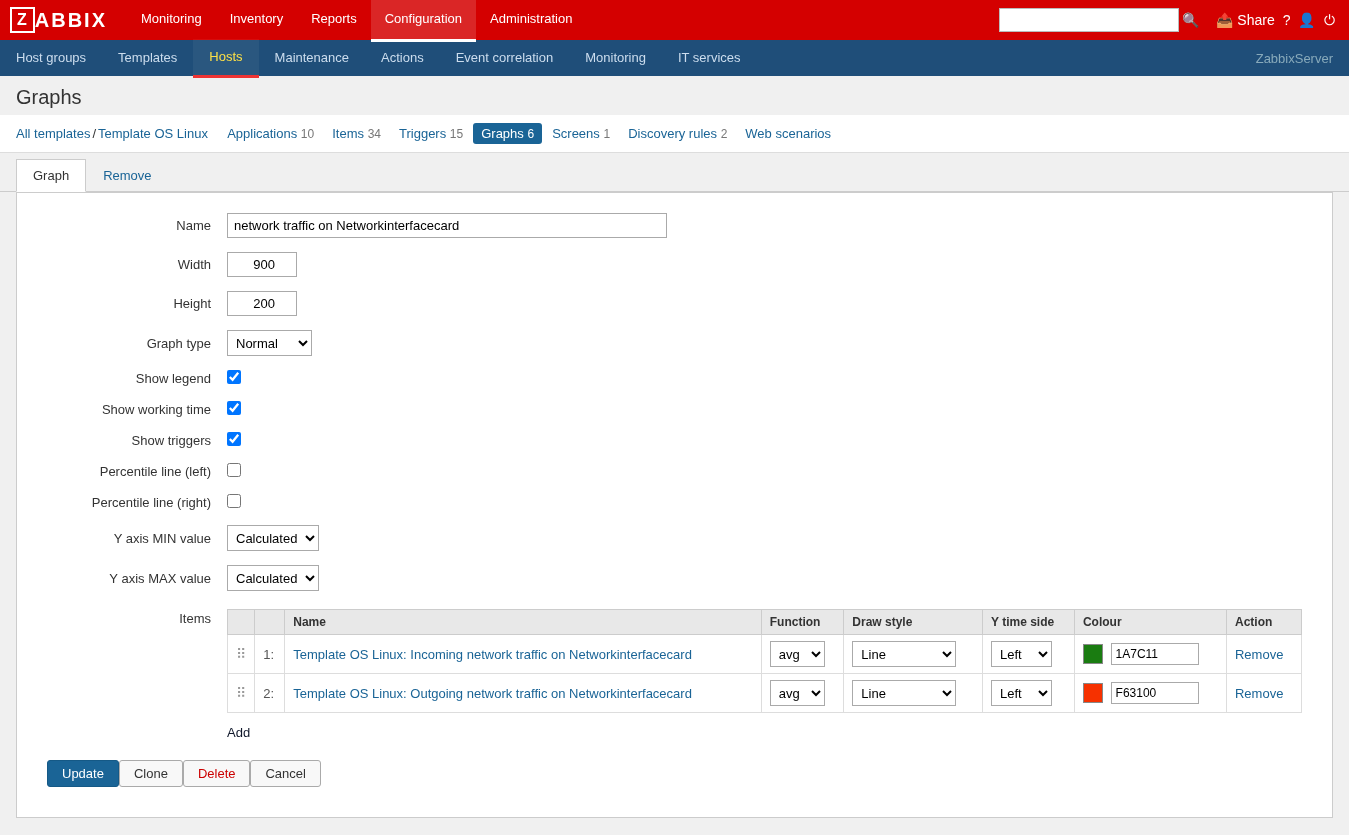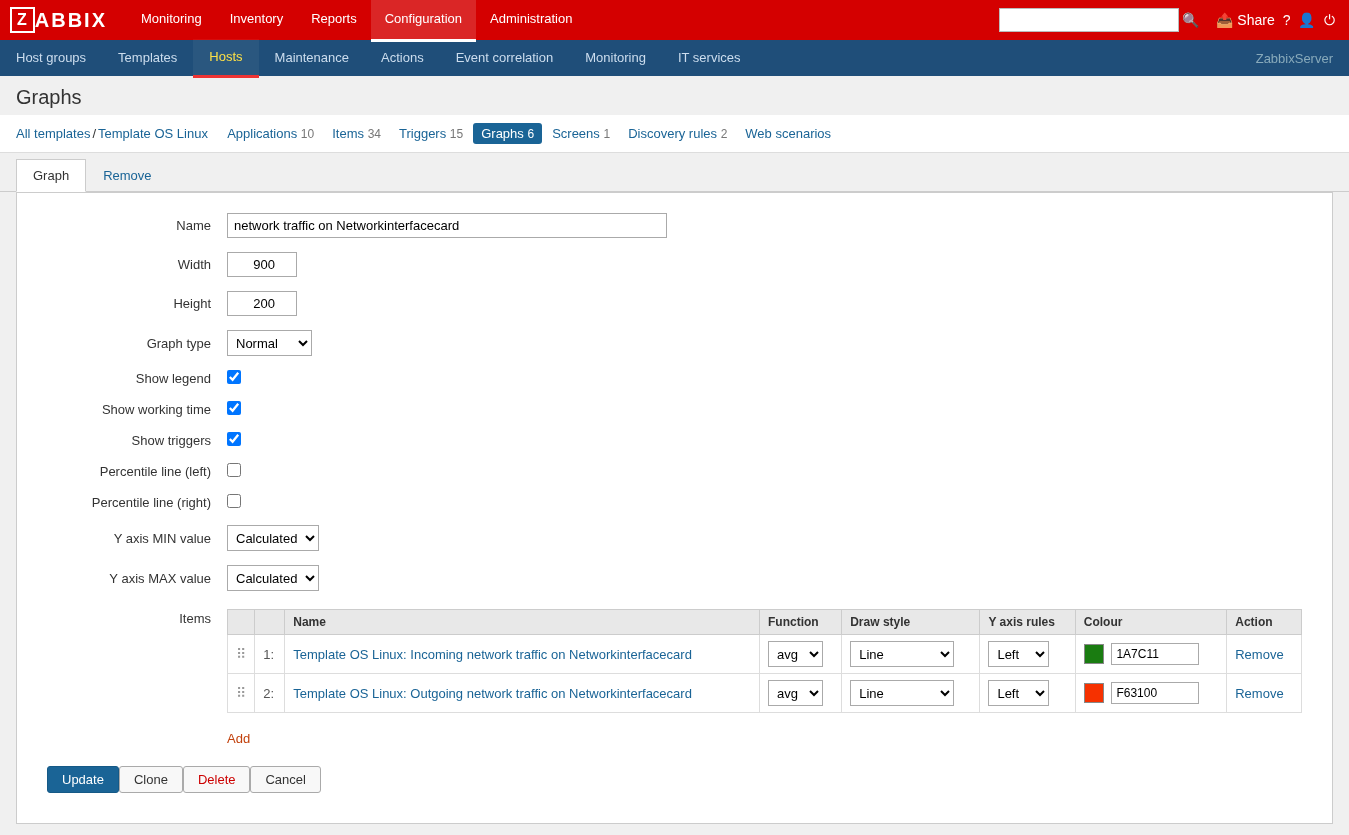--- a/index.html
+++ b/index.html
@@ -44,21 +44,21 @@
 
     
     .items-table { width: 100%; border-collapse: collapse; margin-top: 4px; }
     .items-table th { background: #e8e8e8; border: 1px solid #ccc; padding: 5px 8px; font-size: 12px; font-weight: bold; text-align: left; }
     .items-table td { border: 1px solid #ddd; padding: 6px 8px; font-size: 13px; vertical-align: middle; }
     .items-table a { color: #1a6496; text-decoration: none; }
     .drag-handle { color: #999; cursor: grab; font-size: 14px; }
     .color-swatch { display: inline-block; width: 20px; height: 20px; vertical-align: middle; margin-right: 4px; border: 1px solid #888; }
     .color-input { width: 88px; border: 1px solid #aaa; padding: 3px 4px; font-size: 12px; vertical-align: middle; }
     .remove-link { color: #c00; text-decoration: none; cursor: pointer; }
-    .add-link { color: #c2410c; text-decoration: none; display: inline-block; margin-top: 18px; font-size: 13px; }
+    .add-link { color: #0f172a; text-decoration: none; display: inline-block; margin-top: 12px; font-size: 13px; }
 
     
     .btn-row { margin-top: 20px; display: flex; }
     .btn { padding: 5px 14px; font-size: 13px; cursor: pointer; border: 1px solid; border-radius: 3px; }
     .btn-primary { background: #1a6496; color: #fff; border-color: #155986; }
     .btn-default { background: #f8f8f8; color: #333; border-color: #aaa; }
     .btn-danger { background: #f8f8f8; color: #c00; border-color: #aaa; }
 
     
     .footer { text-align: center; padding: 16px; font-size: 12px; color: #777; margin-top: 20px; }
@@ -251,21 +251,21 @@
     <div class="form-label" style="padding-top:6px;">Items</div>
     <div style="flex:1;">
       <table class="items-table">
         <thead>
           <tr>
             <th style="width:20px;"></th>
             <th style="width:30px;"></th>
             <th>Name</th>
             <th>Function</th>
             <th>Draw style</th>
-            <th>Y axis rules</th>
+            <th>Y time side</th>
             <th>Colour</th>
             <th>Action</th>
           </tr>
         </thead>
         <tbody id="items-tbody">
         <tr>
       <td>
         <span class="drag-handle">⠿</span>
       </td>
       <td style="color:#555;">1:</td>

